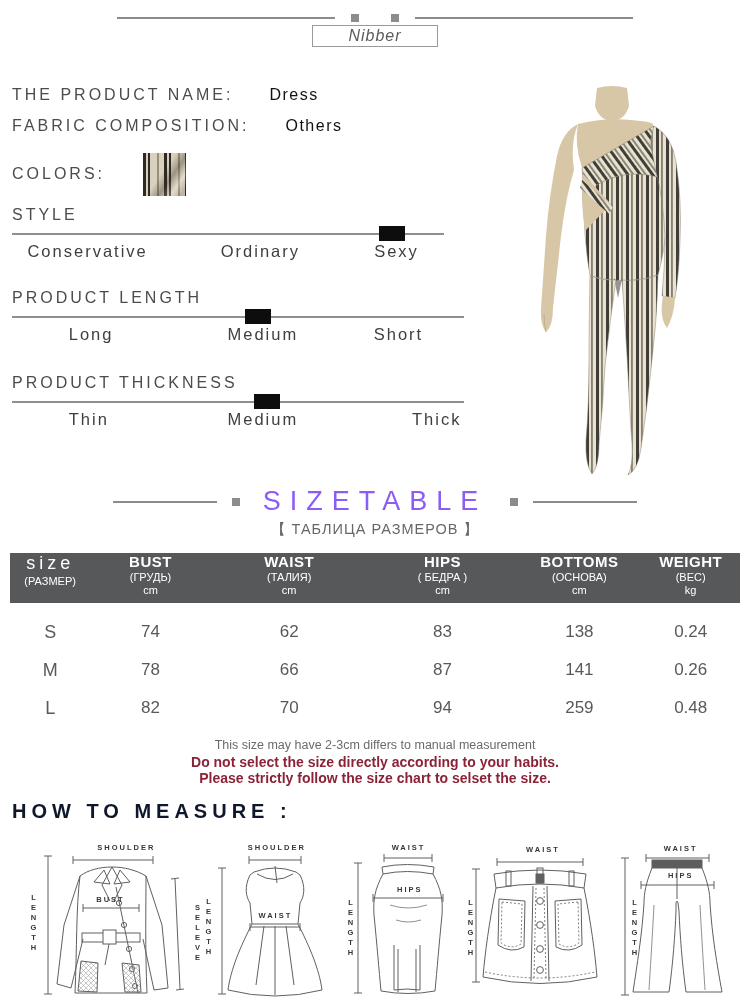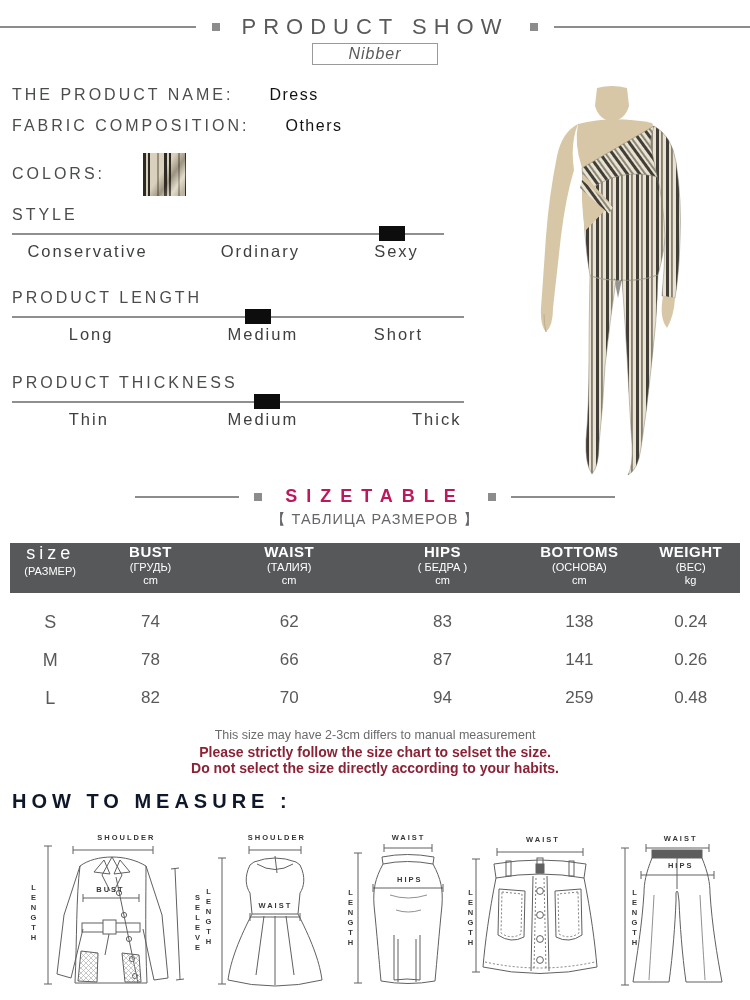--- a/index.html
+++ b/index.html
@@ -40,21 +40,21 @@
   .sec-style .scale-line { width:432px; }
   .sec-length { margin-top:23px; }
   .sec-length .scale-line, .sec-thick .scale-line { width:452px; }
   .sec-thick { margin-top:25px; }
   
   .photo { position:absolute; left:486px; top:84px; width:256px; height:396px; }
   .st-wrap { position:absolute; left:0; top:486px; width:750px; }
   .st-head { display:flex; align-items:center; justify-content:center; }
   .st-line { width:104px; height:2px; background:#8c8c8c; }
   .st-sq { width:8px; height:8px; background:#8c8c8c; margin:0 15px; }
-  .st-title { font-size:18px; letter-spacing:9px; color:#be185d; font-weight:700; padding:0 8px; white-space:nowrap; }
+  .st-title { font-size:27px; letter-spacing:9px; color:#8b5cf6; font-weight:400; padding:0 8px; white-space:nowrap; }
   .st-sub { text-align:center; font-size:14.5px; color:#66676a; letter-spacing:1px; margin-top:3px; }
   
   .tbl { width:730px; margin:14px auto 0; }
   .tbl-header { display:flex; background:#57585a; color:#fff; height:50px; }
   .tc { text-align:center; }
   .c0 { width:11%; } .c1 { width:16.5%; } .c2 { width:21.5%; } .c3 { width:20.5%; } .c4 { width:17%; } .c5 { width:13.5%; }
   .th-en { font-size:15px; font-weight:bold; letter-spacing:0.5px; }
   .th-en-size { font-size:18px; font-weight:400; letter-spacing:4px; }
   .th-ru { font-size:11px; margin-top:1px; }
   .th-unit { font-size:11px; margin-top:1px; }
@@ -76,21 +76,20 @@
   svg { display:block; }
 </style>
 </head>
 <body>
 
 <div class="page">
 
   <div class="hdr-row">
     <div class="hdr-line"></div>
     <div class="hdr-sq"></div>
-    <div class="hdr-title">PRODUCT SHOW</div>
     <div class="hdr-sq"></div>
     <div class="hdr-line"></div>
   </div>
   <div class="brand-box">
     <span>Nibber</span>
   </div>
 
   <div class="info">
     <div class="info-row row-name">
       <span class="lbl">THE PRODUCT NAME:</span>
@@ -248,22 +247,22 @@
           <div class="tc c2">70</div>
           <div class="tc c3">94</div>
           <div class="tc c4">259</div>
           <div class="tc c5">0.48</div>
         </div>
       </div>
     </div>
 
     <div class="note-gray">This size may have 2-3cm differs to manual measurement</div>
     <div class="note-red">
+      <div>Do not select the size directly according to your habits.</div>
       <div>Please strictly follow the size chart to selset the size.</div>
-      <div>Do not select the size directly according to your habits.</div>
     </div>
 
     <div class="htm-title">HOW TO MEASURE :</div>
 
     <div class="diagrams">
 
       <div class="diagram d-jacket">
         <svg viewBox="0 0 176 160" width="176" height="160" stroke="#606060" fill="none" stroke-width="1">
           <defs>
               <pattern id="hatch" width="5" height="5" patternUnits="userSpaceOnUse">

